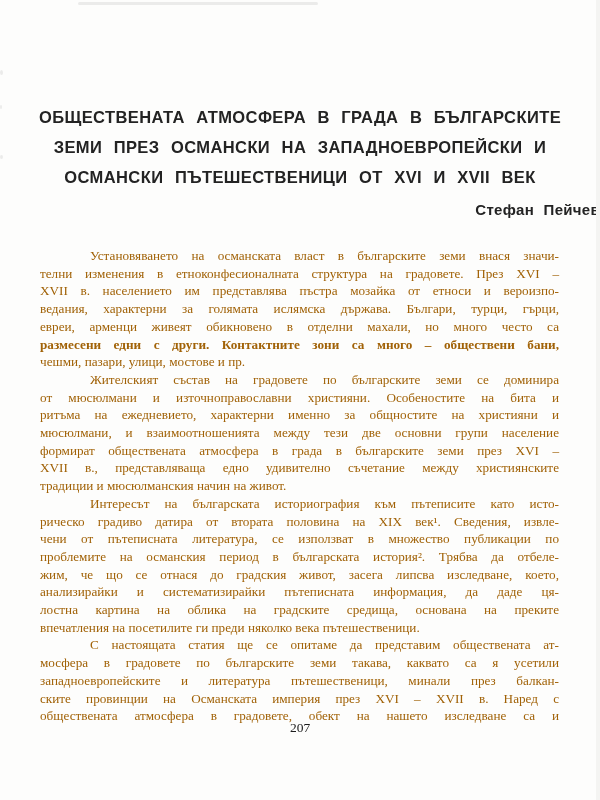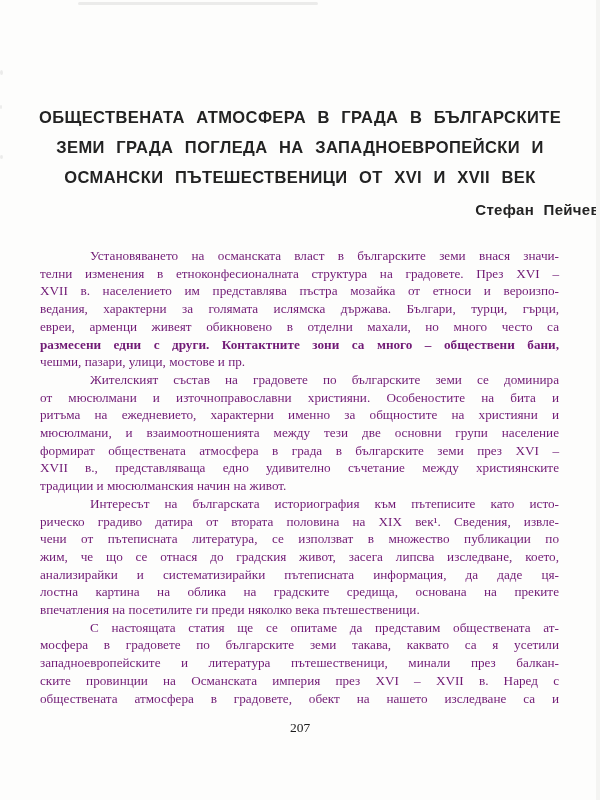--- a/index.html
+++ b/index.html
@@ -60,21 +60,21 @@
     letter-spacing: 0.3px;
     color: #232323;
   }
   .body-text {
     position: absolute;
     left: 40px; top: 247px;
     width: 519px;
     font-family: "Liberation Serif", serif;
     font-size: 13.2px;
     line-height: 17.7px;
-    color: #701a75;
+    color: #a16207;
   }
   .para { margin: 0; padding: 0; }
   .line {
     text-align: justify;
     text-align-last: justify;
   }
   .line.indent { padding-left: 50px; }
   .line.para-end { text-align-last: left; }
   .page-number {
     position: absolute;
@@ -91,21 +91,21 @@
 
 <div class="page">
 
   <div class="scan-streak-top"></div>
   <div class="scan-speck speck1"></div>
   <div class="scan-speck speck2"></div>
   <div class="scan-speck speck3"></div>
 
   <h1 class="title">
     <div class="title-line">ОБЩЕСТВЕНАТА АТМОСФЕРА В ГРАДА В БЪЛГАРСКИТЕ</div>
-    <div class="title-line">ЗЕМИ ГРАДА ПОГЛЕДА НА ЗАПАДНОЕВРОПЕЙСКИ И</div>
+    <div class="title-line">ЗЕМИ ПРЕЗ ОСМАНСКИ НА ЗАПАДНОЕВРОПЕЙСКИ И</div>
     <div class="title-line">ОСМАНСКИ ПЪТЕШЕСТВЕНИЦИ ОТ XVI И XVII ВЕК</div>
   </h1>
 
   <div class="author">Стефан Пейчев</div>
 
   <div class="body-text">
 
     <p class="para">
       <span class="line indent" style="display: block;">Установяването на османската власт в българските земи внася значи-</span>
       <span class="line" style="display: block;">телни изменения в етноконфесионалната структура на градовете. През XVI –</span>
@@ -123,20 +123,21 @@
       <span class="line" style="display: block;">мюсюлмани, и взаимоотношенията между тези две основни групи население</span>
       <span class="line" style="display: block;">формират обществената атмосфера в града в българските земи през XVI –</span>
       <span class="line" style="display: block;">XVII в., представляваща едно удивително съчетание между християнските</span>
       <span class="line para-end" style="display: block;">традиции и мюсюлманския начин на живот.</span>
     </p>
 
     <p class="para">
       <span class="line indent" style="display: block;">Интересът на българската историография към пътеписите като исто-</span>
       <span class="line" style="display: block;">рическо градиво датира от втората половина на XIX век¹. Сведения, извле-</span>
       <span class="line" style="display: block;">чени от пътеписната литература, се използват в множество публикации по</span>
+      <span class="line" style="display: block;">проблемите на османския период в българската история². Трябва да отбеле-</span>
       <span class="line" style="display: block;">жим, че що се отнася до градския живот, засега липсва изследване, което,</span>
       <span class="line" style="display: block;">анализирайки и систематизирайки пътеписната информация, да даде ця-</span>
       <span class="line" style="display: block;">лостна картина на облика на градските средища, основана на преките</span>
       <span class="line para-end" style="display: block;">впечатления на посетилите ги преди няколко века пътешественици.</span>
     </p>
 
     <p class="para">
       <span class="line indent" style="display: block;">С настоящата статия ще се опитаме да представим обществената ат-</span>
       <span class="line" style="display: block;">мосфера в градовете по българските земи такава, каквато са я усетили</span>
       <span class="line" style="display: block;">западноевропейските и литература пътешественици, минали през балкан-</span>

